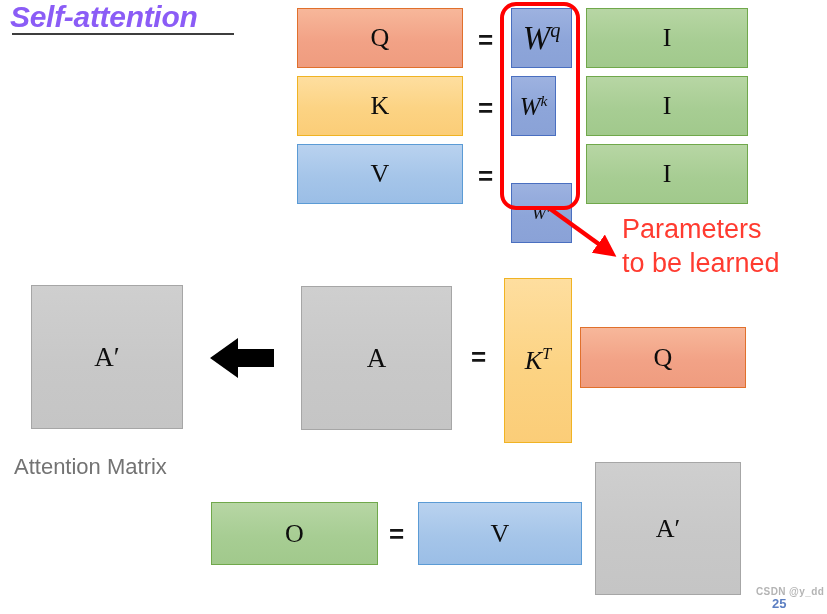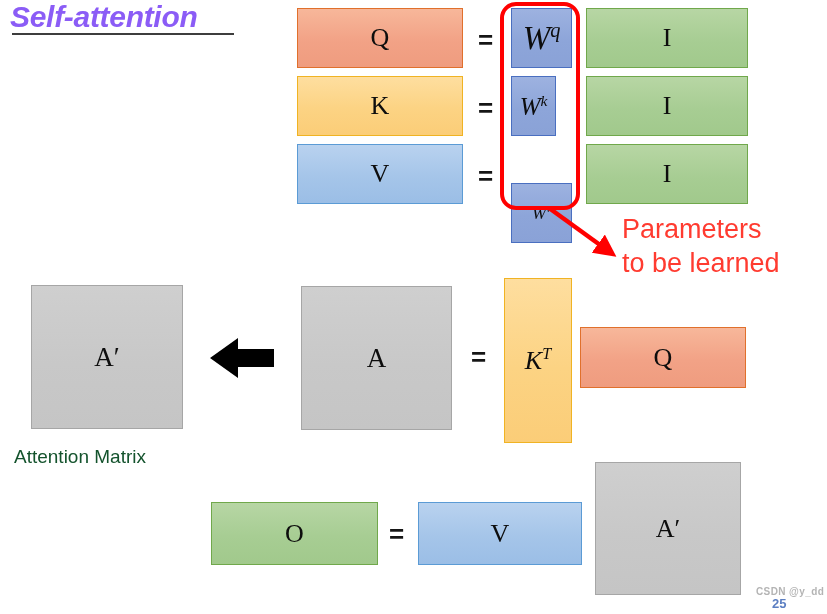--- a/index.html
+++ b/index.html
@@ -106,22 +106,23 @@
   }
   .callout-svg {
     position: absolute;
     pointer-events: none;
   }
 
   
   .caption {
     position: absolute;
     font-family: "Liberation Sans", sans-serif;
-    font-size: 19px;
-    color: #14532d;
+    font-size: 22px;
+    color: #737373;
+    margin-top: 8px;
   }
 
   
   .black-arrow { position: absolute; }
 
   
   .watermark {
     position: absolute;
     font-family: "Liberation Sans", sans-serif;
     font-size: 10px;

